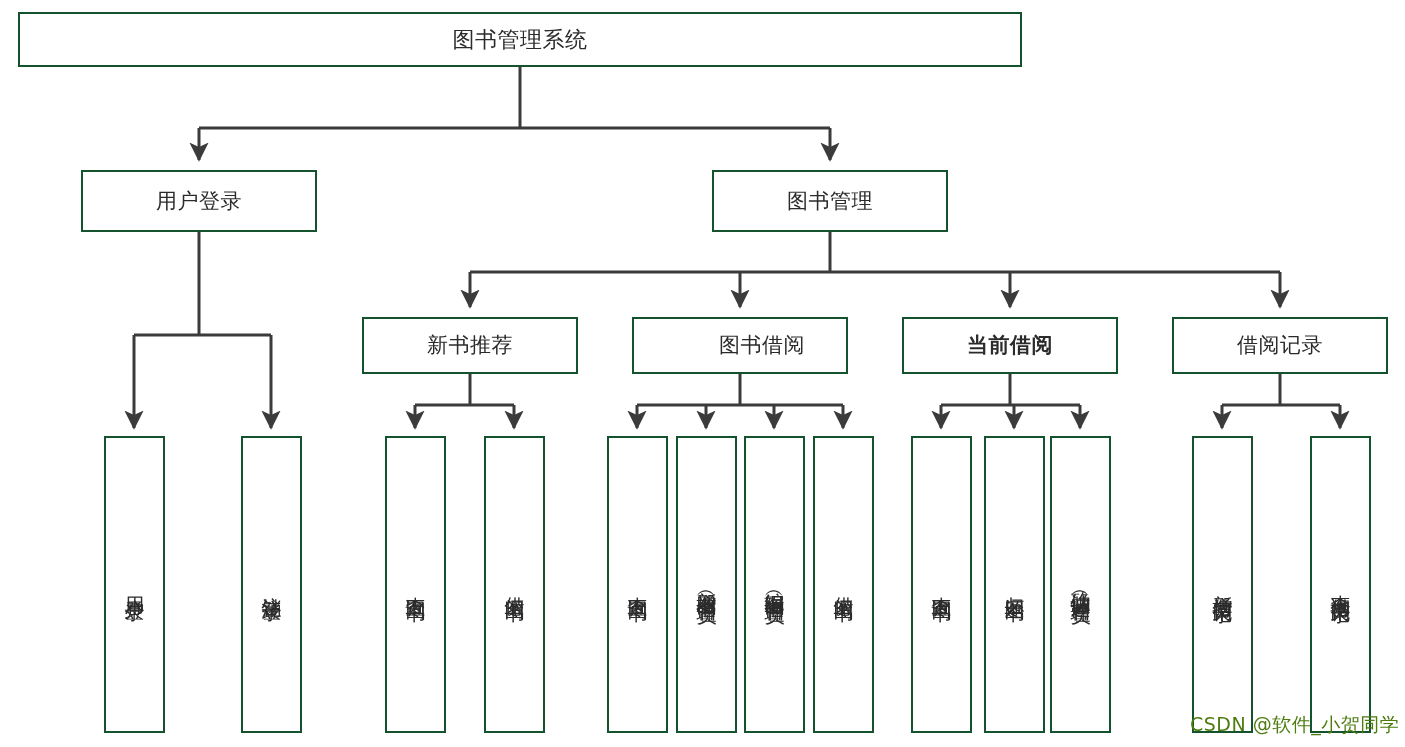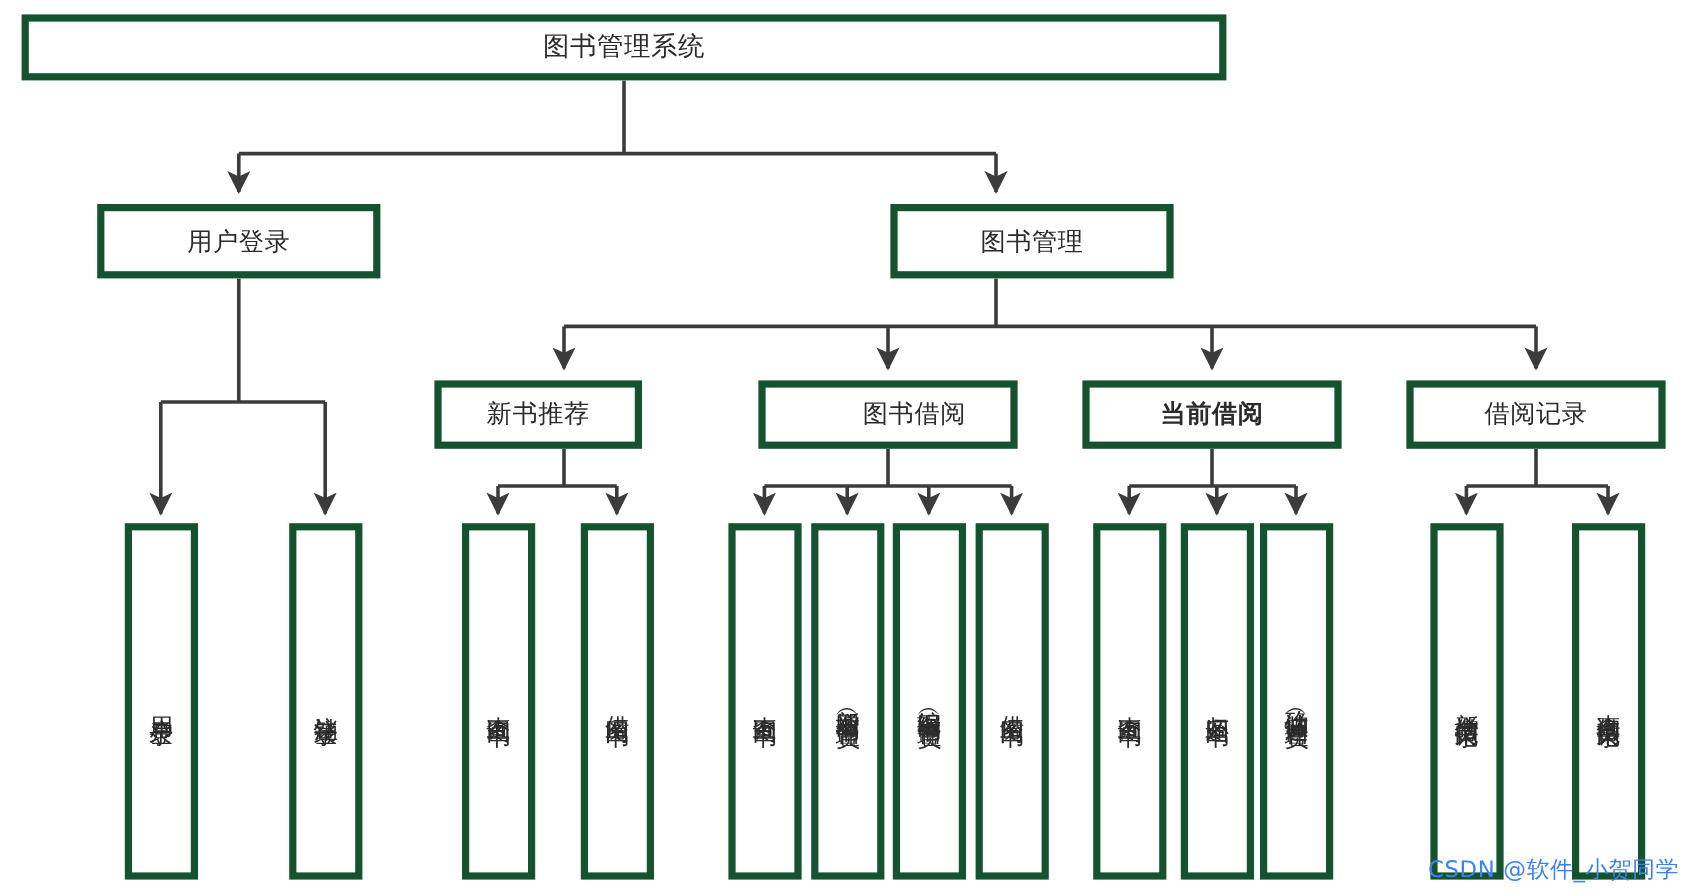--- a/index.html
+++ b/index.html
@@ -22,21 +22,21 @@
     position: absolute;
     left: 0;
     top: 0;
     width: 1405px;
     height: 747px;
     pointer-events: none;
   }
   .node {
     position: absolute;
     box-sizing: border-box;
-    border: 6px solid #14532d;
+    border: 2px solid #14532d;
     background: #ffffff;
     display: flex;
     align-items: center;
     justify-content: center;
     overflow: hidden;
   }
   .node-label {
     color: #2b2b2b;
     font-size: 21px;
     line-height: 1.25;
@@ -49,21 +49,21 @@
     text-orientation: upright;
     font-size: 20px;
     line-height: 1.34;
     letter-spacing: 2px;
     white-space: normal;
     max-height: 100%;
   }
   .node.root .node-label { font-size: 22px; }
   #watermark {
     position: absolute;
-    color: #3b82f6;
+    color: #4d7c0f;
     font-size: 19px;
     letter-spacing: 0.5px;
     white-space: nowrap;
     user-select: none;
   }
 </style>
 </head>
 <body>
 
 <div id="diagram-root">
@@ -118,25 +118,25 @@
     </g>
   </svg>
 
   <div class="node root" style="left:18px; top:12px; width:1004px; height:55px;">
     <span class="node-label">图书管理系统</span>
   </div>
 
   <div class="node" style="left:81px; top:170px; width:236px; height:62px;">
     <span class="node-label">用户登录</span>
   </div>
-  <div class="node" style="left:712px; top:170px; width:236px; height:62px;margin-left:30px;">
+  <div class="node" style="left:712px; top:170px; width:236px; height:62px;">
     <span class="node-label">图书管理</span>
   </div>
 
-  <div class="node" style="left:362px; top:317px; width:173px; height:57px;">
+  <div class="node" style="left:362px; top:317px; width:216px; height:57px;">
     <span class="node-label">新书推荐</span>
   </div>
   <div class="node" style="left:632px; top:317px; width:216px; height:57px;padding-left:44px;">
     <span class="node-label">图书借阅</span>
   </div>
   <div class="node" style="left:902px; top:317px; width:216px; height:57px;font-weight:bold;">
     <span class="node-label">当前借阅</span>
   </div>
   <div class="node" style="left:1172px; top:317px; width:216px; height:57px;">
     <span class="node-label">借阅记录</span>

